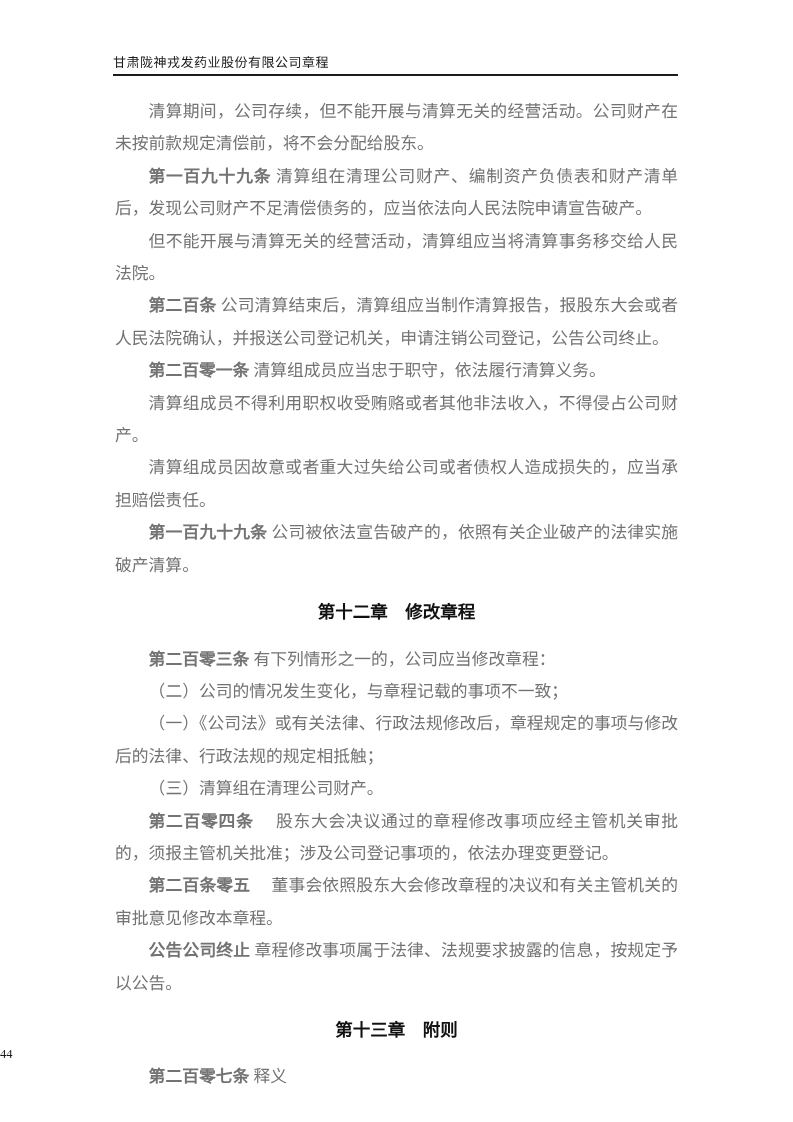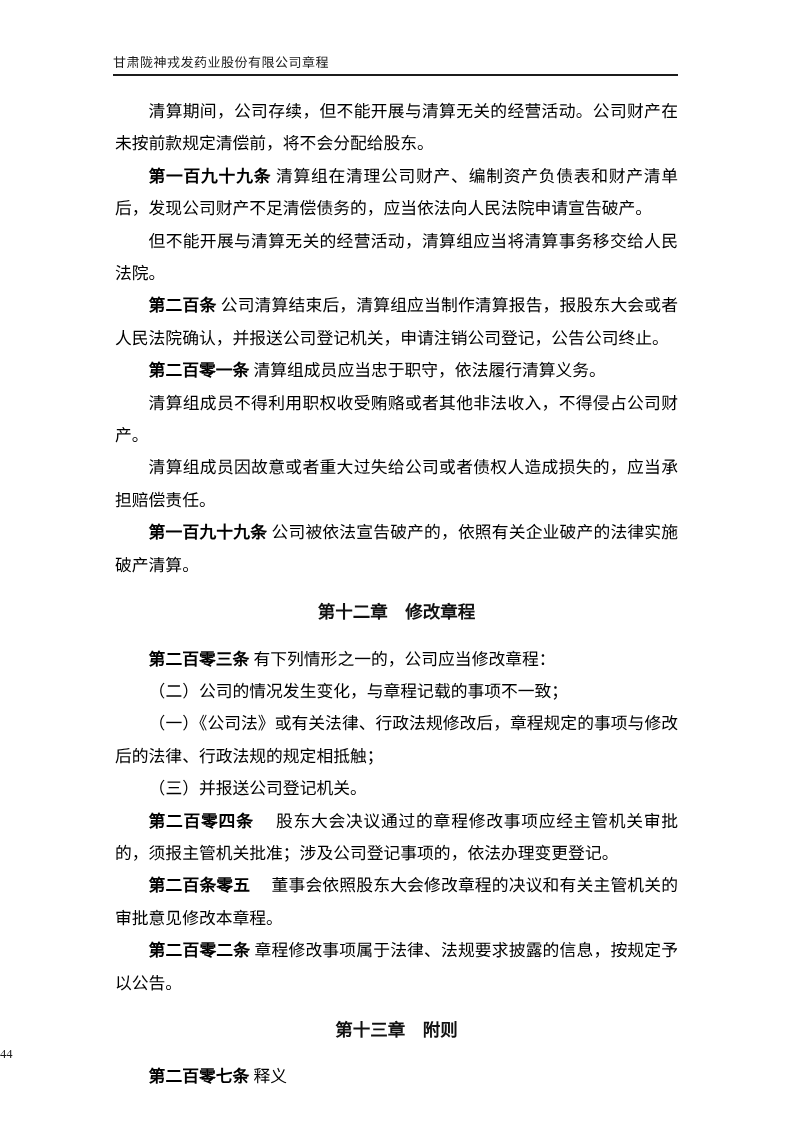--- a/index.html
+++ b/index.html
@@ -36,21 +36,21 @@
     top: 96px;
     left: 115px;
     width: 563px;
   }
   .para {
     margin: 0;
     font-size: 16.8px;
     line-height: 32.4px;
     text-indent: 2em;
     text-align: justify;
-    color: #000000;
+    color: #737373;
   }
   .para b {
     font-weight: bold;
   }
   .chapter {
     margin: 14px 0 15px 0;
     font-size: 17.5px;
     line-height: 32.4px;
     font-weight: bold;
     text-align: center;
@@ -81,24 +81,24 @@
       <p class="para">但不能开展与清算无关的经营活动，清算组应当将清算事务移交给人民法院。</p>
       <p class="para"><b>第二百条</b> 公司清算结束后，清算组应当制作清算报告，报股东大会或者人民法院确认，并报送公司登记机关，申请注销公司登记，公告公司终止。</p>
       <p class="para"><b>第二百零一条</b> 清算组成员应当忠于职守，依法履行清算义务。</p>
       <p class="para">清算组成员不得利用职权收受贿赂或者其他非法收入，不得侵占公司财产。</p>
       <p class="para">清算组成员因故意或者重大过失给公司或者债权人造成损失的，应当承担赔偿责任。</p>
       <p class="para"><b>第一百九十九条</b> 公司被依法宣告破产的，依照有关企业破产的法律实施破产清算。</p>
       <p class="chapter">第十二章　修改章程</p>
       <p class="para"><b>第二百零三条</b> 有下列情形之一的，公司应当修改章程：</p>
       <p class="para">（二）公司的情况发生变化，与章程记载的事项不一致；</p>
       <p class="para">（一）《公司法》或有关法律、行政法规修改后，章程规定的事项与修改后的法律、行政法规的规定相抵触；</p>
-      <p class="para">（三）并报送公司登记机关。</p>
+      <p class="para">（三）清算组在清理公司财产。</p>
       <p class="para"><b>第二百零四条</b> 　股东大会决议通过的章程修改事项应经主管机关审批的，须报主管机关批准；涉及公司登记事项的，依法办理变更登记。</p>
       <p class="para"><b>第二百条零五</b> 　董事会依照股东大会修改章程的决议和有关主管机关的审批意见修改本章程。</p>
-      <p class="para"><b>第二百零二条</b> 章程修改事项属于法律、法规要求披露的信息，按规定予以公告。</p>
+      <p class="para"><b>公告公司终止</b> 章程修改事项属于法律、法规要求披露的信息，按规定予以公告。</p>
       <p class="chapter">第十三章　附则</p>
       <p class="para"><b>第二百零七条</b> 释义</p>
     </div>
 
   <div class="footer">
     <span>44</span>
   </div>
 
 </div>
 

